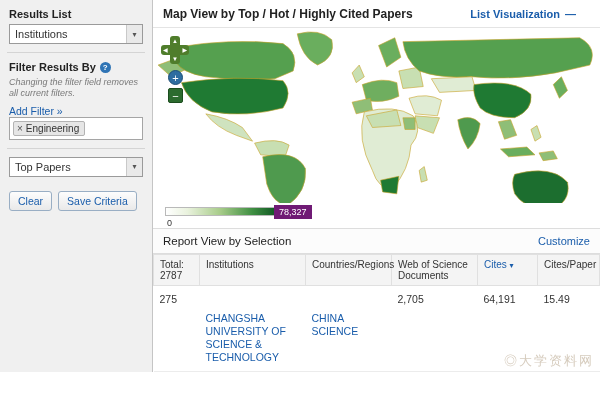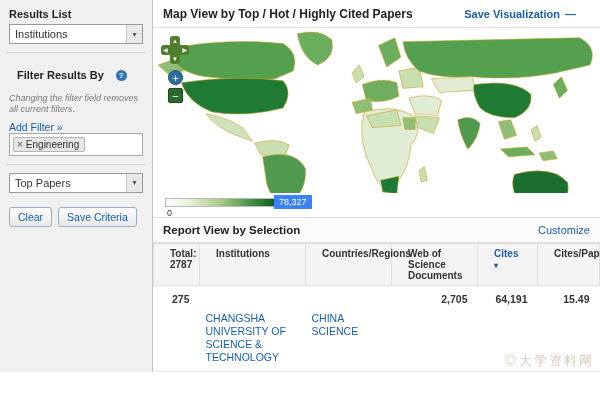--- a/index.html
+++ b/index.html
@@ -80,40 +80,40 @@
   .zbtn.plus  { background:#2e6da0; border:1px solid #1d4f77; border-radius:50%; }
   .zbtn.minus { background:#2c6b2f; border:1px solid #1b4d1e; border-radius:2px; }
 
   
   .legend { position:relative; height:26px; margin:2px 0 0 12px; }
   .legend-bar-wrap { display:flex; align-items:center; }
   .legend-bar {
     width:110px; height:9px; border:1px solid #b9b9b9;
     background:linear-gradient(90deg,#ffffff 0%,#e9f2dd 20%,#a8cc8a 50%,#3f8f42 80%,#145c26 100%);
   }
-  .legend-max { background:#3b82f6; color:#fff; font-size:9px; padding:2px 5px; margin-left:-1px; }
+  .legend-max { background:#701a75; color:#fff; font-size:9px; padding:2px 5px; margin-left:-1px; }
   .legend-min { position:absolute; left:2px; top:13px; font-size:9px; color:#333; }
 
   
   .report-header {
     display:flex; justify-content:space-between; align-items:center;
     padding:6px 10px; border-top:1px solid #ddd; border-bottom:1px solid #ddd; background:#fcfcfc;
   }
-  .report-title { font-weight:bold; font-size:11.5px; color:#222; }
+  .report-title { font-weight:normal; font-size:11.5px; color:#222; }
   .customize { color:#1a5dab; font-size:11px; cursor:pointer; }
 
   table.report { width:100%; border-collapse:collapse; table-layout:fixed; }
   table.report th {
-    background:#f4f4f4; border:1px solid #e0e0e0; padding:4px 16px; text-align:left;
-    font-size:10px; font-weight:bold; color:#333; vertical-align:top;
+    background:#f4f4f4; border:1px solid #e0e0e0; padding:4px 6px; text-align:left;
+    font-size:10px; font-weight:normal; color:#333; vertical-align:top;
   }
   table.report td { padding:7px 6px; border-bottom:1px solid #ececec; vertical-align:top; font-size:10.5px; }
   .col-total { width:46px; } .col-inst { width:106px; } .col-country { width:86px; }
   .col-docs { width:86px; } .col-cites { width:60px; } .col-cpp { width:62px; }
-  .num { text-align:right; padding-right:10px !important;font-weight:bold; }
+  .num { text-align:left; padding-right:10px !important; }
   .blue-link { color:#1a5dab; cursor:pointer; text-decoration:none; line-height:1.25; display:inline-block;margin-top:19px; }
   th .sortable { color:#1a5dab; cursor:pointer; }
   th .sort-ic { color:#1a5dab; font-size:8px; }
 
   .watermark {
     position:absolute; right:6px; bottom:2px; color:#cfc3b2; opacity:.85;
     font-size:13px; letter-spacing:2px; pointer-events:none;
   }
 </style>
 </head>
@@ -124,21 +124,21 @@
   <div class="sidebar">
     <div class="sb-label">Results List</div>
     <div class="selectbox">
       <span>Institutions</span>
       <span class="chev">▾</span>
     </div>
 
     <hr class="sb-divider">
 
     <div class="sb-head">
-      <span class="sb-label" style="margin:8px">Filter Results By</span>
+      <span class="sb-label" style="margin:0">Filter Results By</span>
       <span class="help-icon">?</span>
     </div>
     <div class="sb-note">Changing the filter field removes all current filters.</div>
     <span class="add-filter">Add Filter »</span>
     <div class="filter-box">
       <span class="filter-tag">
         <span class="x">×</span>
         <span>Engineering</span>
       </span>
     </div>
@@ -154,21 +154,21 @@
       <button class="sb-btn">Clear</button>
       <button class="sb-btn">Save Criteria</button>
     </div>
   </div>
 
   <div class="main">
 
     <div class="map-header">
       <span class="map-title">Map View by Top / Hot / Highly Cited Papers</span>
       <span class="hide-link">
-        <span>Save Visualization</span>
+        <span>List Visualization</span>
         <span class="dash">—</span>
       </span>
     </div>
 
     <div class="map-canvas">
       <svg viewBox="0 0 440 205" preserveAspectRatio="none">
         <g stroke="#c9a227" stroke-width="0.6" stroke-linejoin="round">
           <path d="M5,38 L26,30 L33,42 L18,50 Z" fill="#8fbe77"></path>
           <path d="M22,20 Q75,10 128,16 Q144,26 138,44 L120,52 Q84,54 52,50 Q28,46 22,34 Z" fill="#55a04f"></path>
           <path d="M28,56 Q80,48 128,54 Q138,66 128,82 Q92,92 58,86 Q34,76 28,56 Z" fill="#1f7a33"></path>

